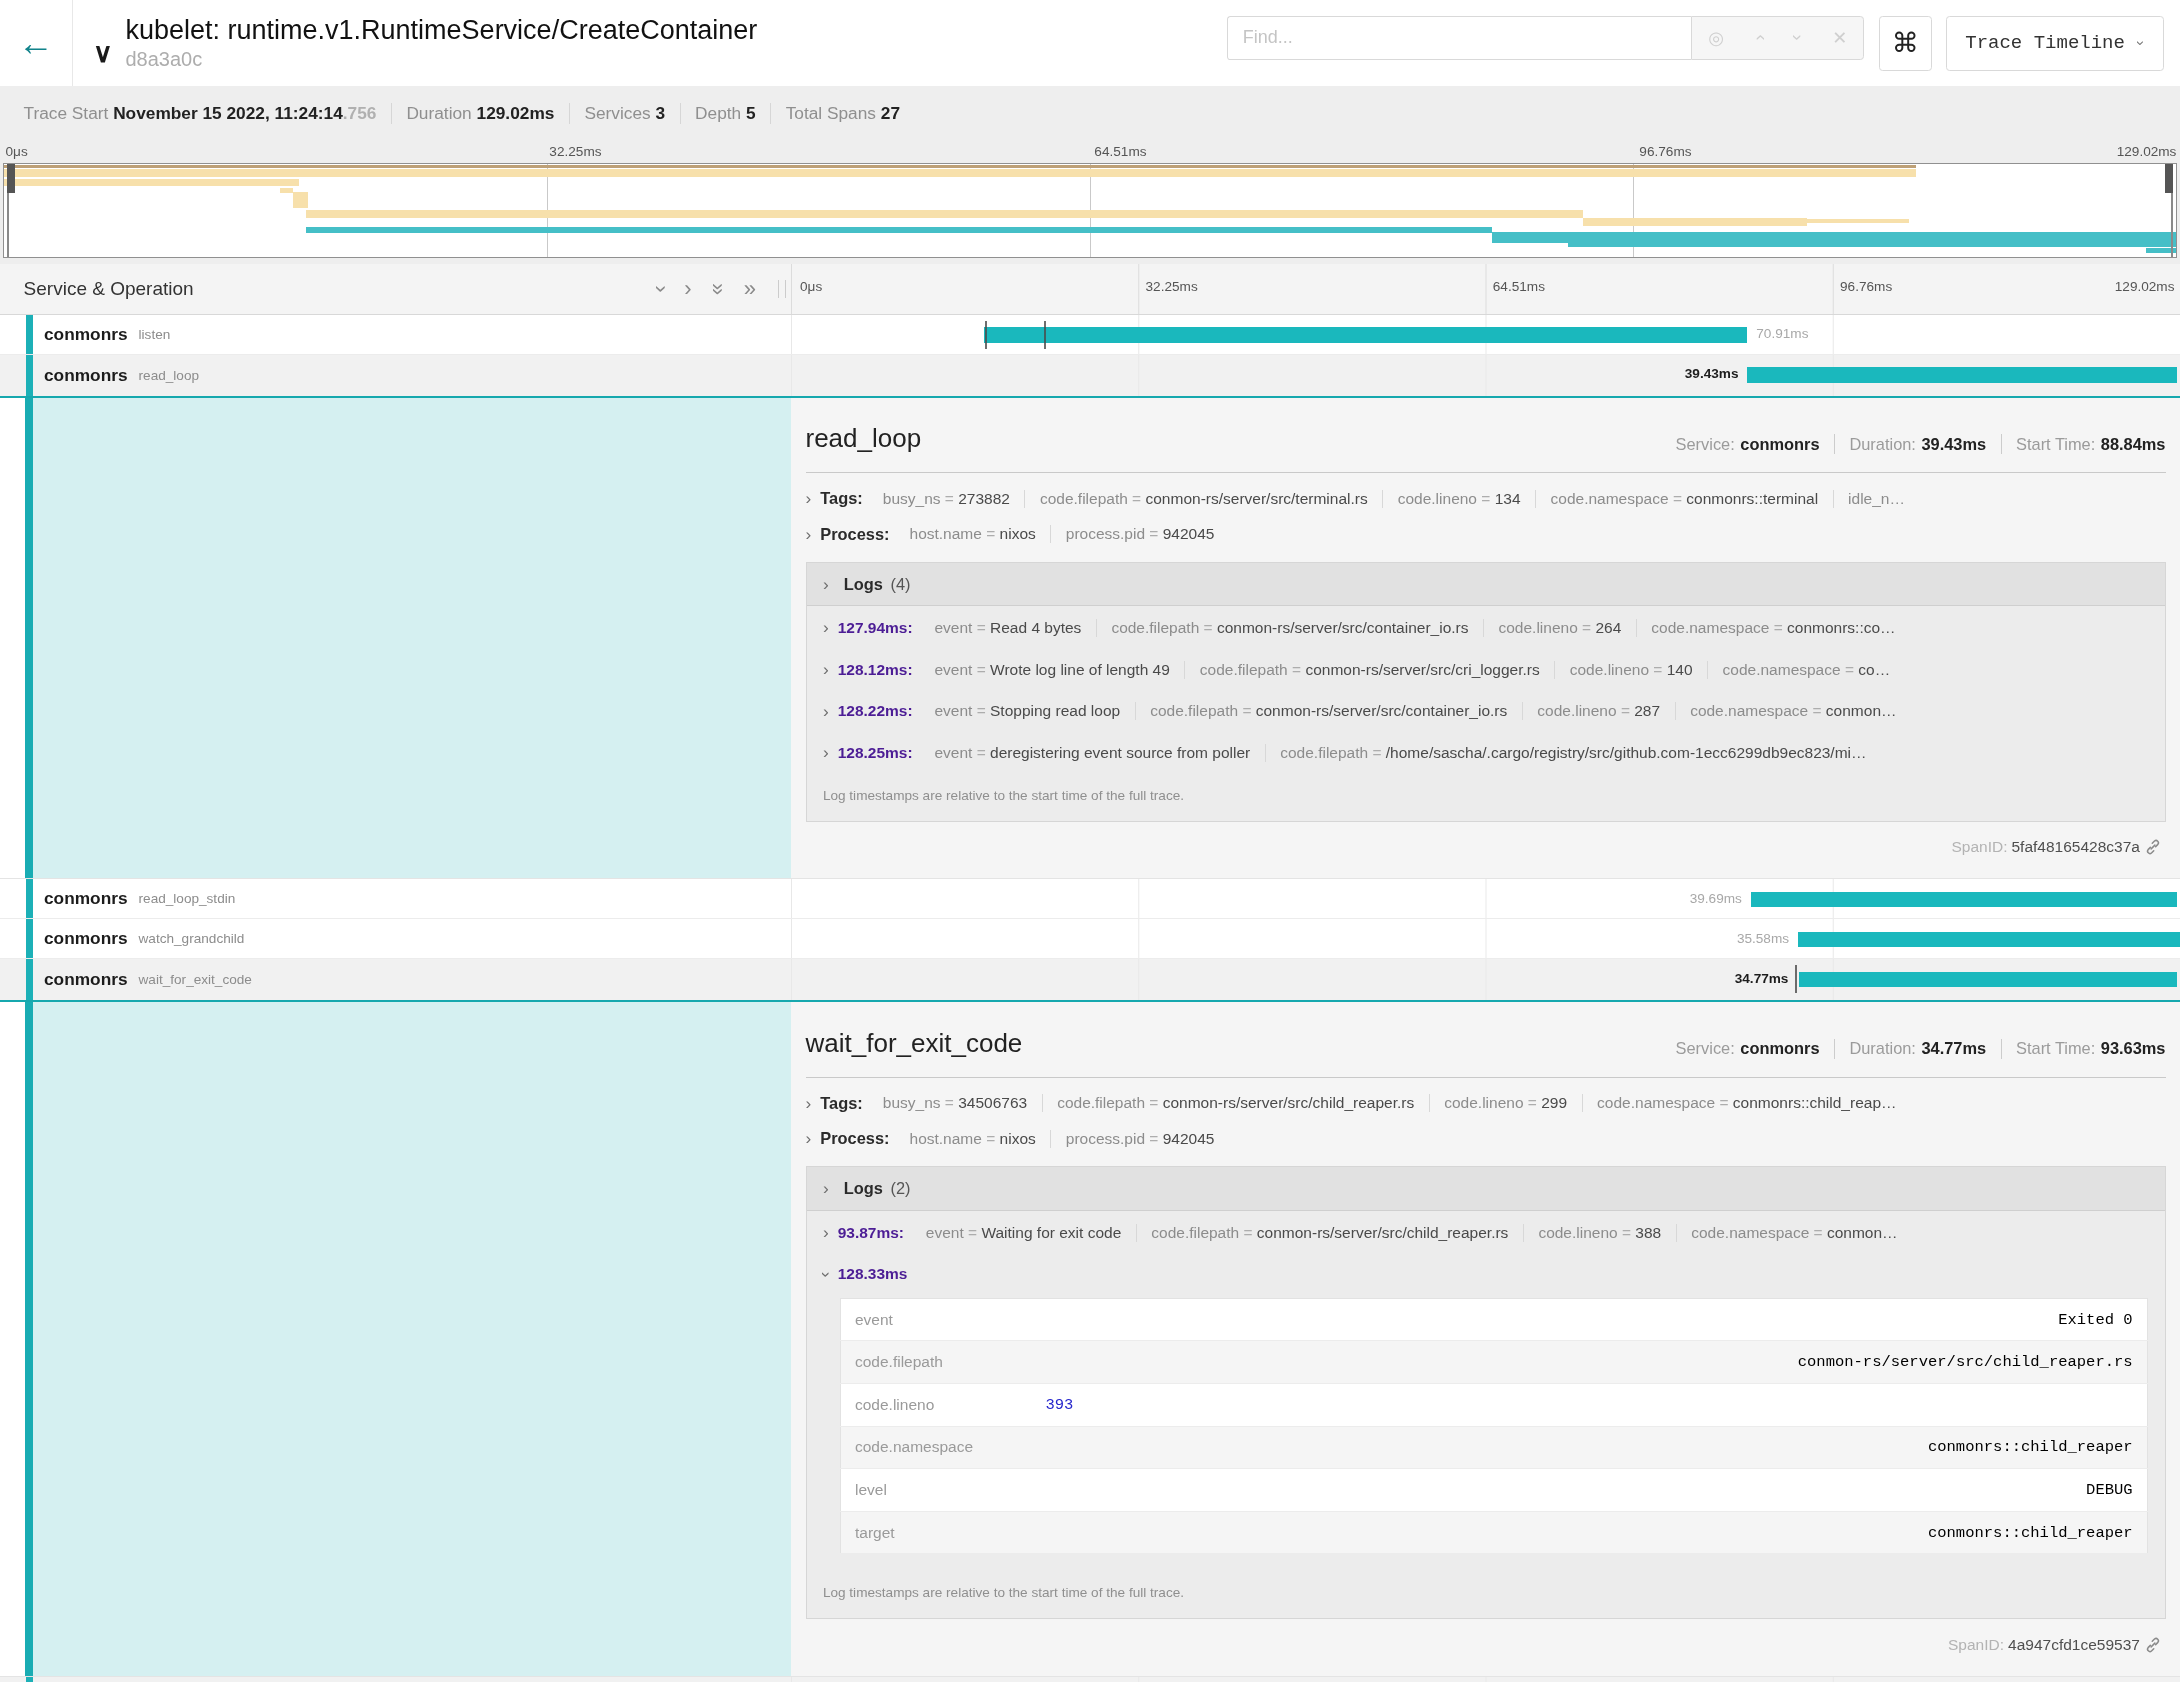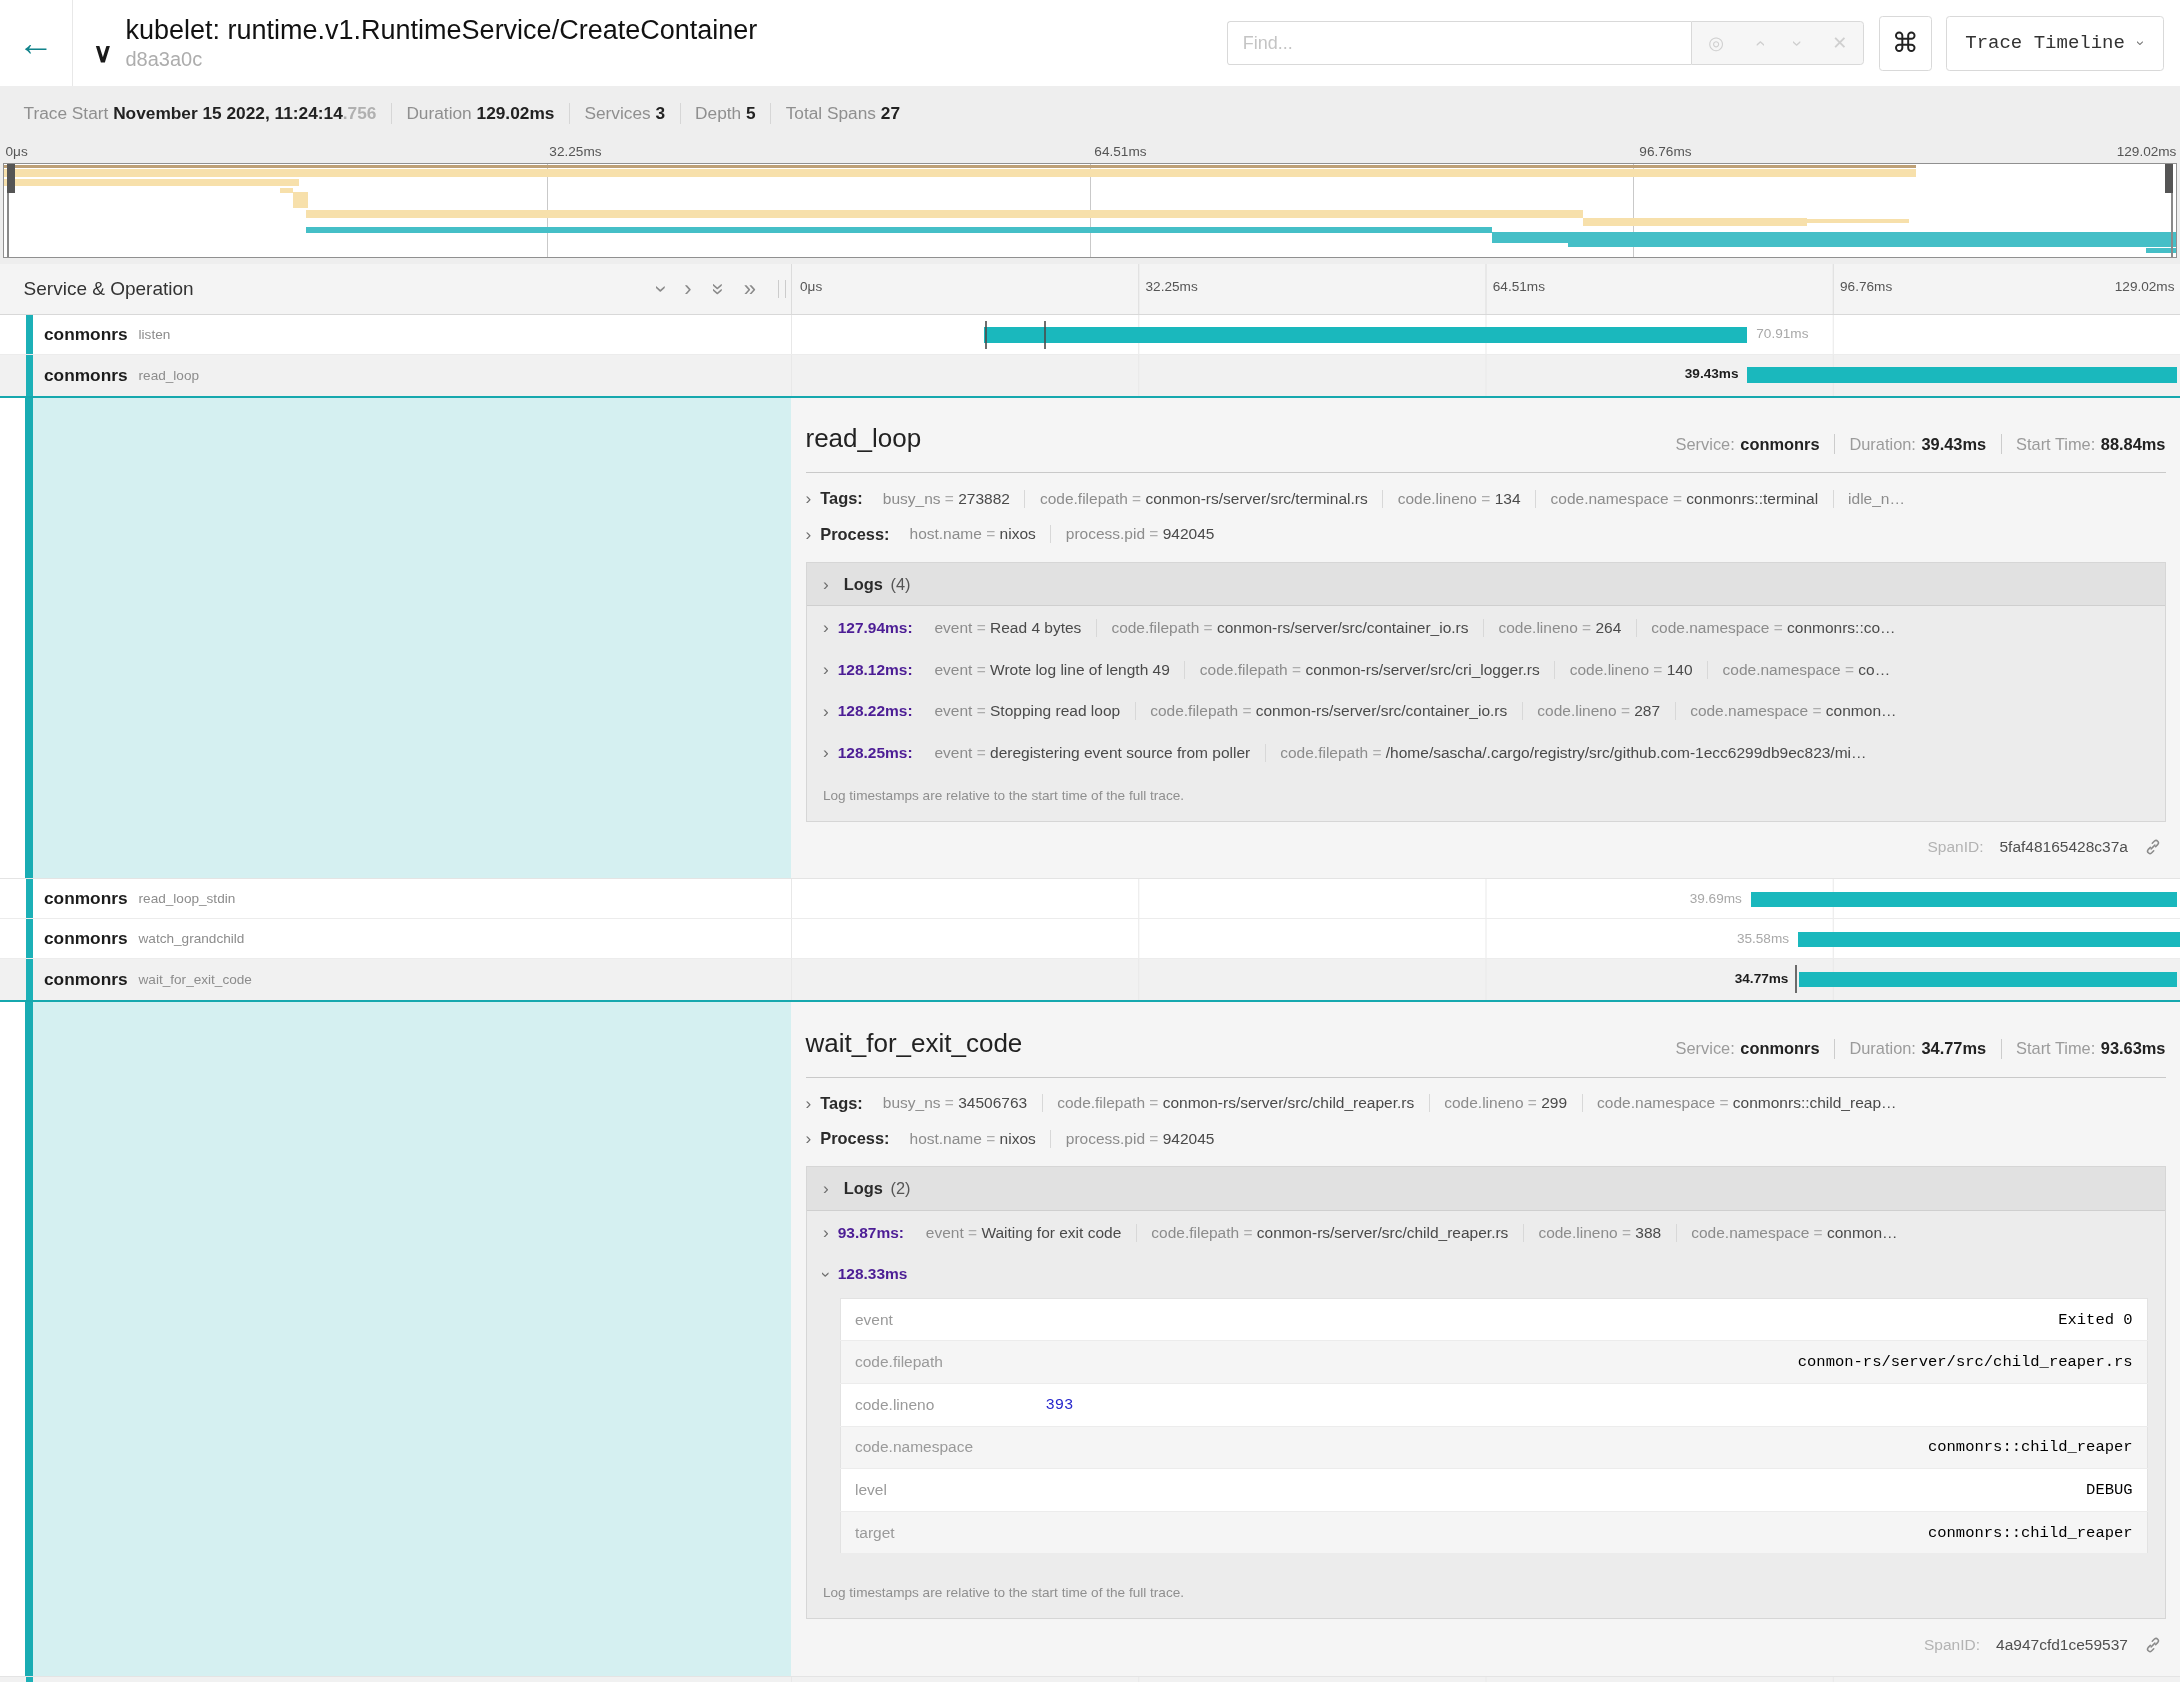--- a/index.html
+++ b/index.html
@@ -7,21 +7,21 @@
     font-family: "Liberation Sans", sans-serif; color:#222; }
 
   
   .topbar { height: 86px; display:flex; align-items:center; background:#fff; }
   .backbtn { width:73px; height:86px; border:none; background:#fff; border-right:0.9px solid #e8e8e8;
     color:#11838b; font-size:36px; cursor:pointer; }
   .trace-collapse { font-size:27px; font-weight:700; color:#1a1a1a; margin:20px 0 0 20px; cursor:pointer; }
   .titles { margin-left:12.7px; }
   .titles h1 { font-size:27px; font-weight:500; color:#111; line-height:1.15; }
   .titles .sub { font-size:20px; color:#adadad; margin-top:1.8px; }
-  .topbar-right { margin-left:auto; display:flex; align-items:center; margin-right:16.4px; }
+  .topbar-right { margin-left:auto; display:flex; margin-right:16.4px; }
   .findwrap { display:flex; height:44px; }
   .findwrap input { width:464px; height:44px; border:0.9px solid #d9d9d9; border-right:none;
     border-radius:3.6px 0 0 3.6px; padding:0 14.5px; font-size:18px; color:#444; outline:none;
     font-family:"Liberation Sans", sans-serif;}
   .findwrap input::placeholder { color:#c4c4c4; }
   .findseg { width:173px; height:44px; background:#f6f6f6; border:0.9px solid #d9d9d9;
     border-radius:0 3.6px 3.6px 0; display:flex; align-items:center; justify-content:space-around; }
   .findseg .fico { color:#cfcfcf; font-size:18px; cursor:pointer; }
   .rot90 { display:inline-block; transform:rotate(90deg); }
   .rotm90 { display:inline-block; transform:rotate(-90deg); }
@@ -113,21 +113,21 @@
   .logtable-wrap { margin:3.6px 16.4px 16.4px 33px; }
   table.kvtable { width:100%; border-collapse:collapse; border:0.9px solid #e2e2e2; background:#fff; }
   table.kvtable tr { border-bottom:0.9px solid #ececec; }
   table.kvtable tr:nth-child(even) { background:#f5f5f5; }
   table.kvtable td { padding:11.8px 14.5px; font-size:15.5px; }
   td.tk { width:191px; color:#9a9a9a; }
   td.tv { font-family:"Liberation Mono","DejaVu Sans Mono",monospace; }
   .tealv { color:#000000;text-align:right; }
   .bluev { color:#2525cc; }
   .logsfoot { padding:14.5px 16.4px 18px; font-size:13.6px; color:#8f8f8f; }
-  .spanidrow { display:flex; justify-content:flex-end; align-items:center; gap:16px;
+  .spanidrow { display:flex; justify-content:flex-end; align-items:center; gap:4px;
     margin:16.4px 3.6px 22px; font-size:15.5px; }
   .spanidrow .sl { color:#b3b3b3; }
   .spanidrow .sv { color:#4f4f4f; }
   .linkico { cursor:pointer; }
 </style>
 </head>
 <body>
 
 <header class="topbar">
   <button class="backbtn"><span>←</span></button>

